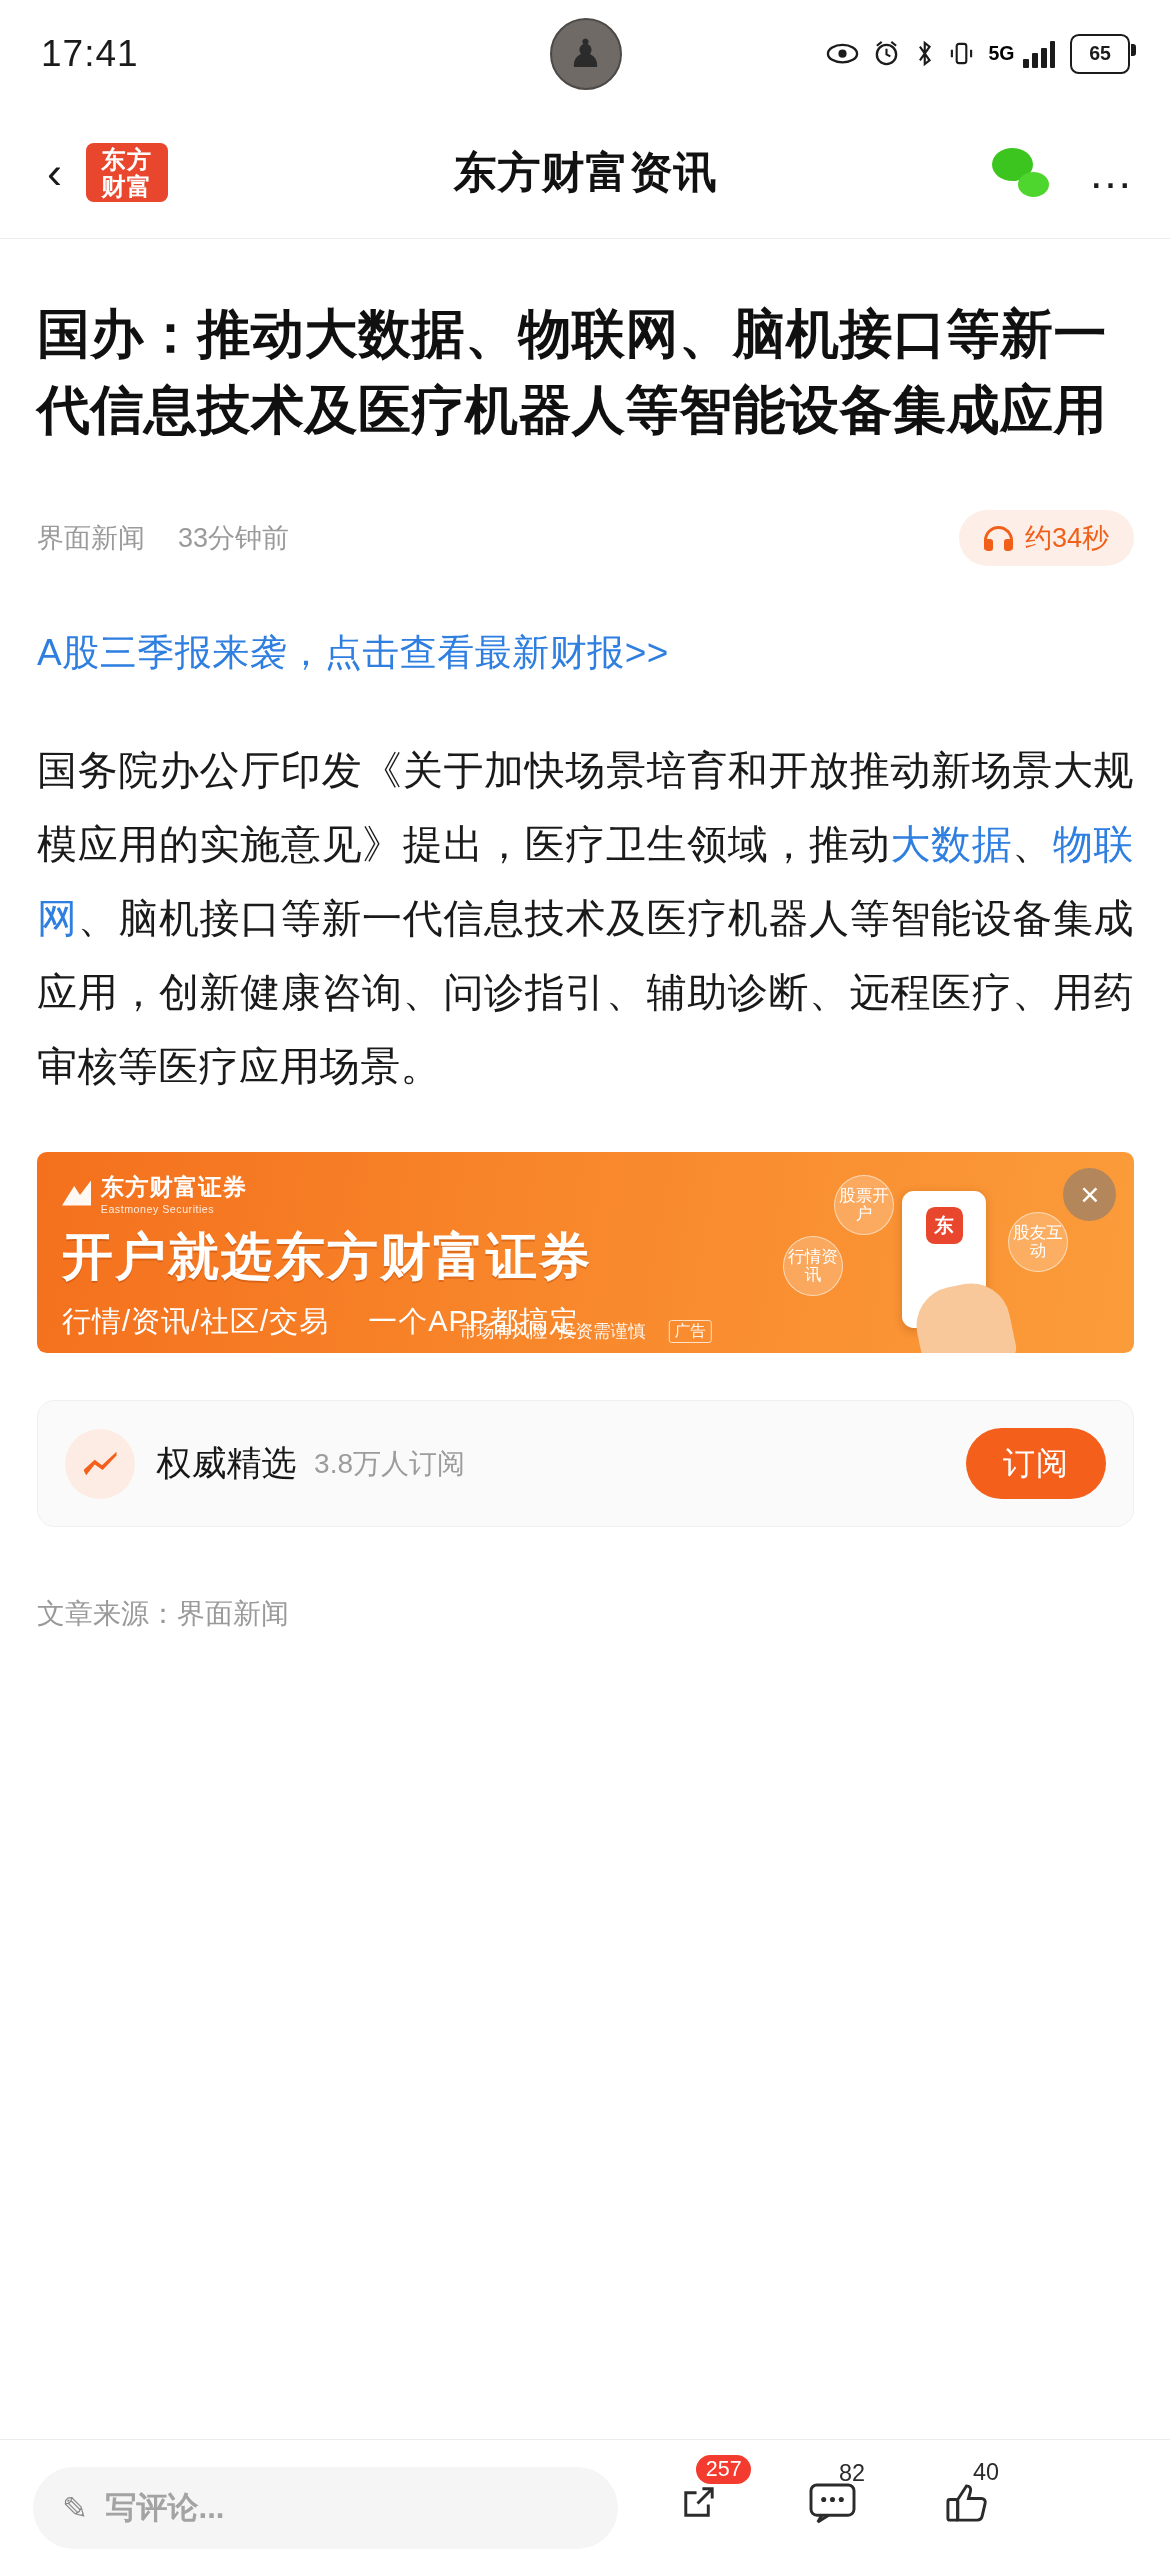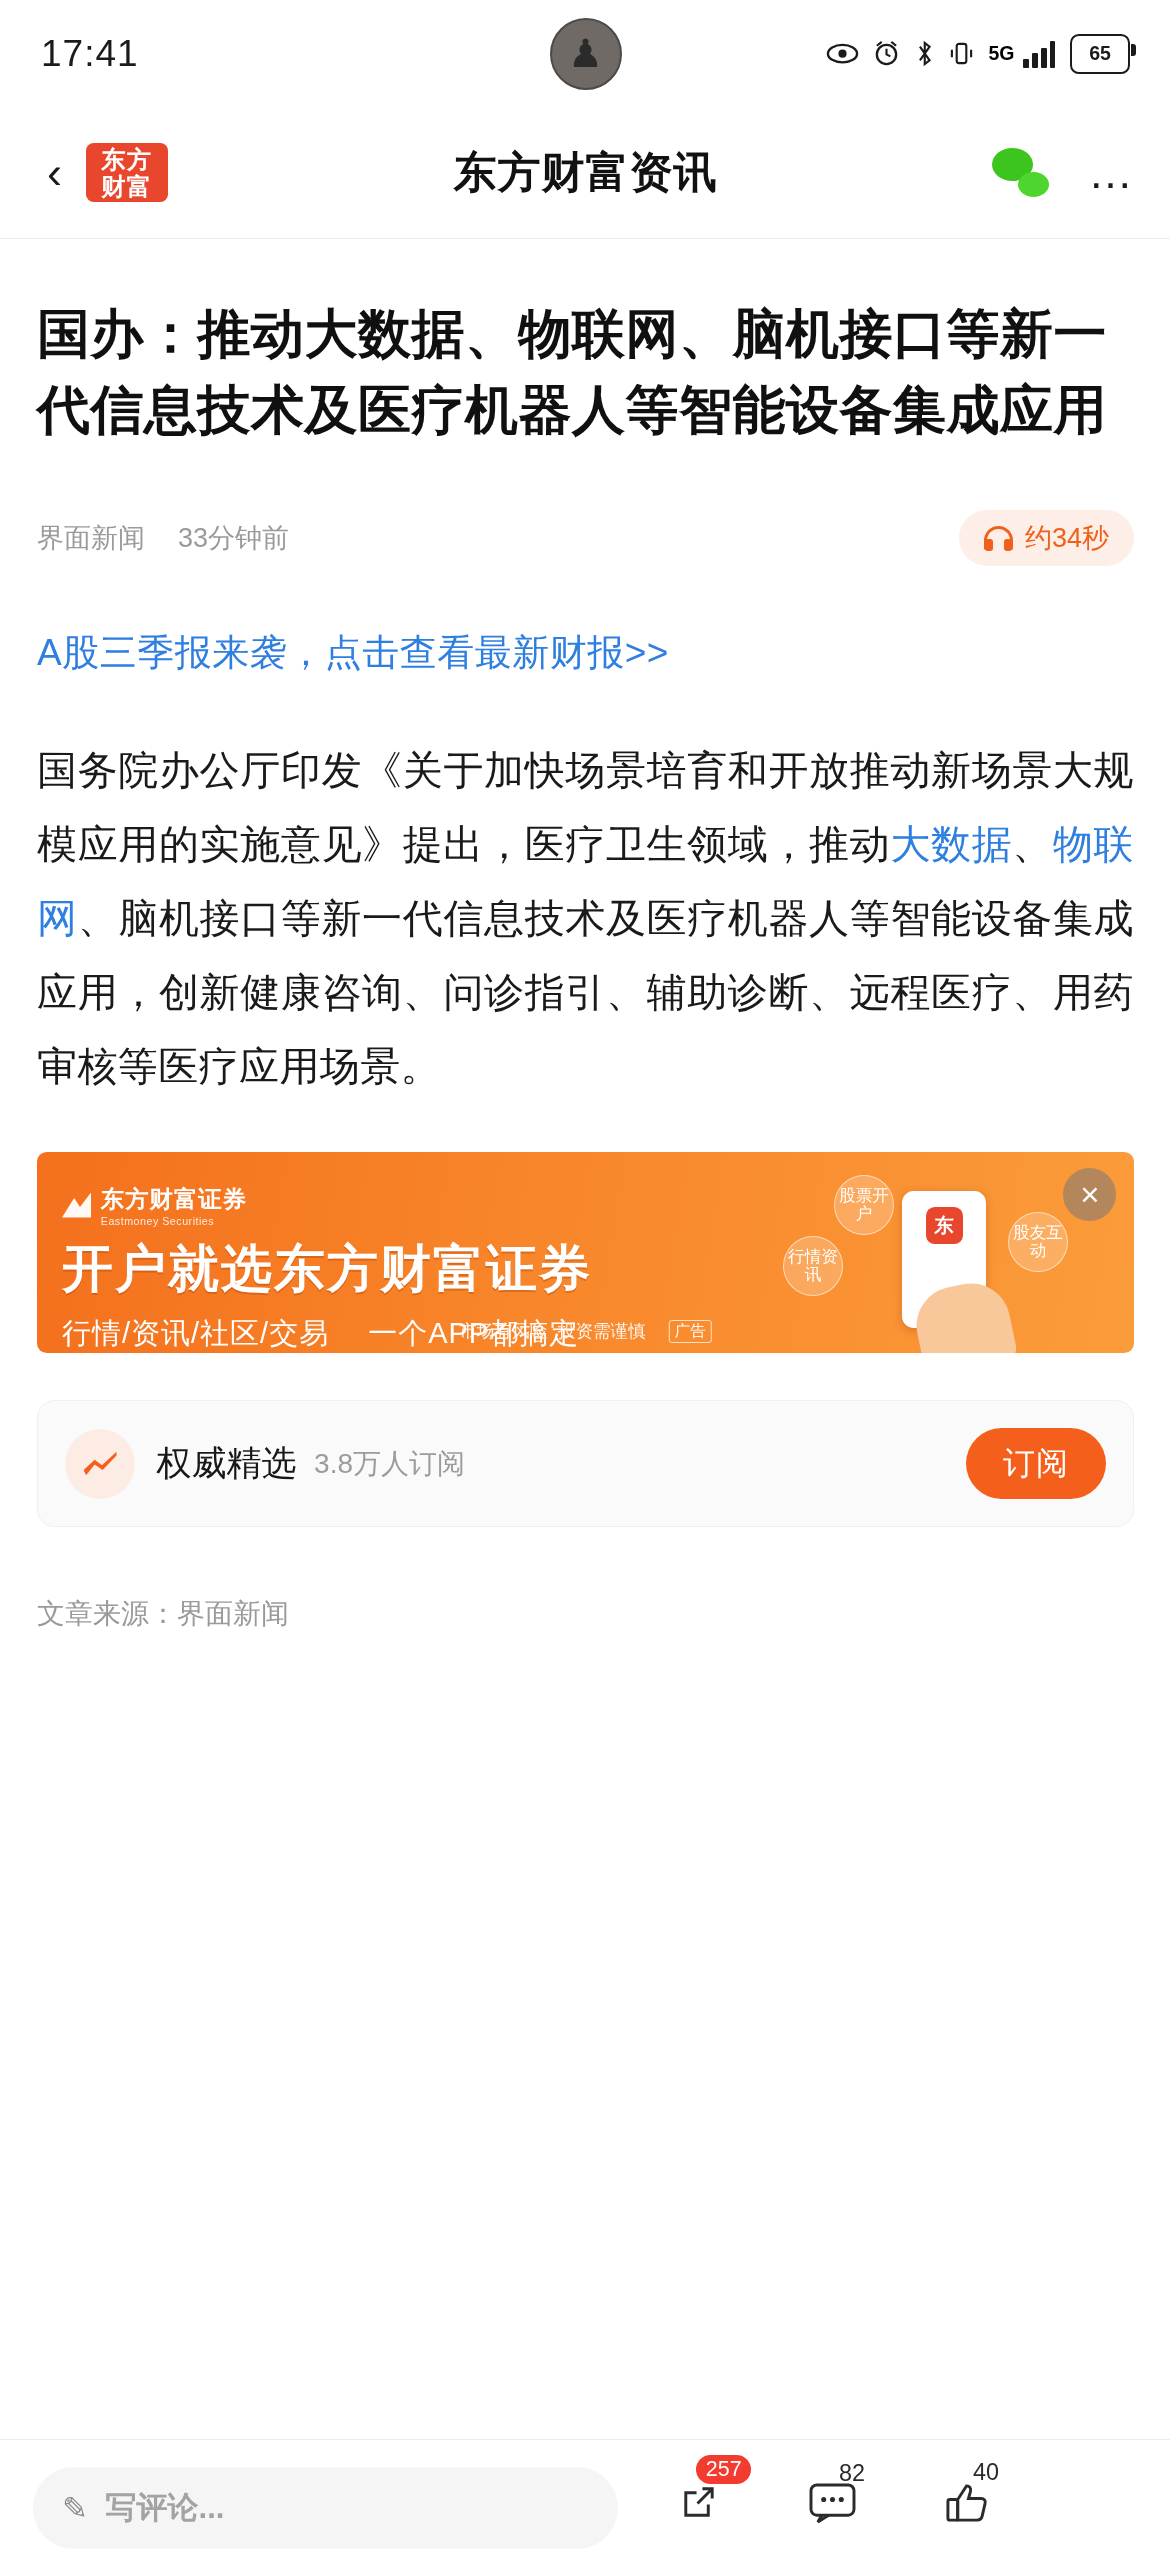--- a/index.html
+++ b/index.html
@@ -222,21 +222,21 @@
 
   
   .ad-banner {
     margin-top: 49px;
     height: 201px;
     border-radius: 9.8px;
     background: linear-gradient(100deg, #f4701d 0%, #f8862a 45%, #fb9c3a 100%);
     position: relative;
     overflow: hidden;
     color: #fff;
-    padding: 31px 25px;
+    padding: 19px 25px;
   }
   .ad-logo { display: flex; align-items: center; gap: 9.8px; }
   .ad-logo .mark {
     width: 29px; height: 25px;
     background: #ffffff;
     clip-path: polygon(0 100%, 42% 22%, 62% 58%, 100% 0, 100% 100%);
     opacity: .95;
   }
   .ad-logo .txt { font-size: 23.4px; font-weight: 700; letter-spacing: 1px; }
   .ad-logo .sub { font-size: 10.7px; opacity: .85; display: block; font-weight: 400; letter-spacing: 0.5px; }

